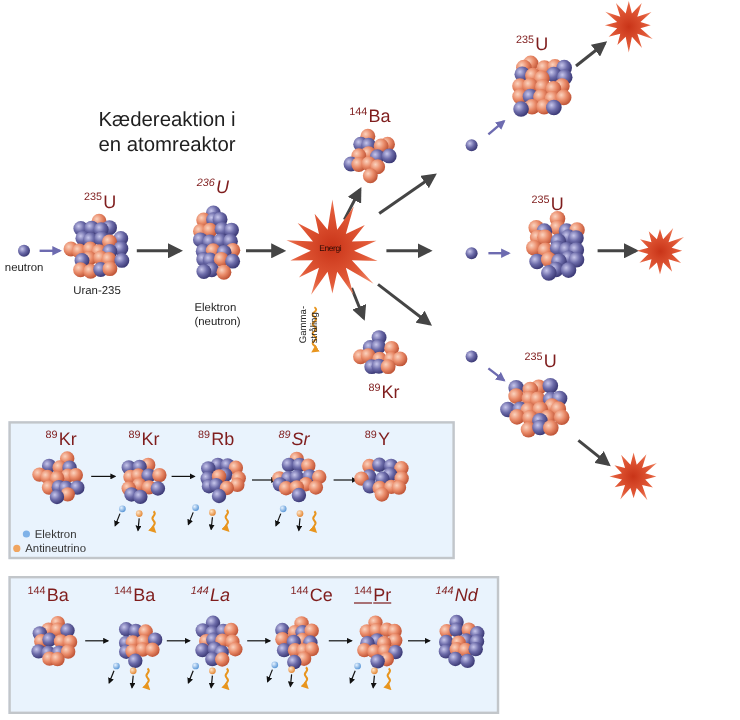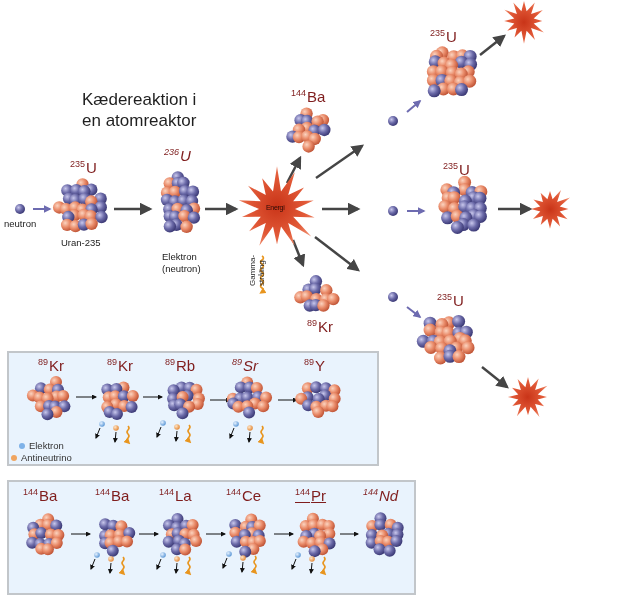--- a/index.html
+++ b/index.html
@@ -511,16 +511,16 @@
 <div class="iso" style="left:232px; top:357px;font-style:italic;"><sup>89</sup><span>Sr</span></div>
 <div class="iso" style="left:304px; top:357px;"><sup>89</sup><span>Y</span></div>
 
 <div class="legend" style="left:11px; top:440px;">
   <div><span class="dot" style="background:#7fb2e8;"></span><span>Elektron</span></div>
   <div><span class="dot" style="background:#f0a560;"></span><span>Antineutrino</span></div>
 </div>
 
 <div class="iso" style="left:23px; top:487px;"><sup>144</sup><span>Ba</span></div>
 <div class="iso" style="left:95px; top:487px;"><sup>144</sup><span>Ba</span></div>
-<div class="iso" style="left:159px; top:487px;"><sup>144</sup><span>La</span></div>
-<div class="iso" style="left:226px; top:487px;"><sup>144</sup><span>Ce</span></div>
+<div class="iso" style="left:159px; top:487px;font-style:italic;"><sup>144</sup><span>La</span></div>
+<div class="iso" style="left:242px; top:487px;"><sup>144</sup><span>Ce</span></div>
 <div class="iso" style="left:295px; top:487px;text-decoration:underline;"><sup>144</sup><span>Pr</span></div>
 <div class="iso" style="left:363px; top:487px;font-style:italic;"><sup>144</sup><span>Nd</span></div>
 
 </body></html>

